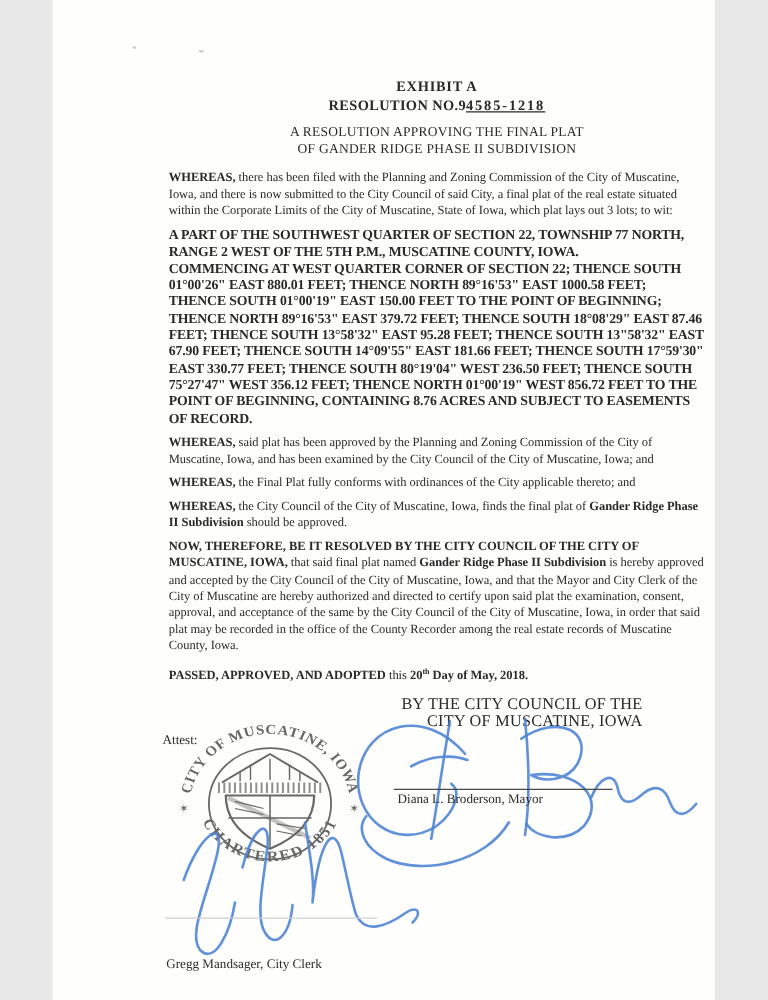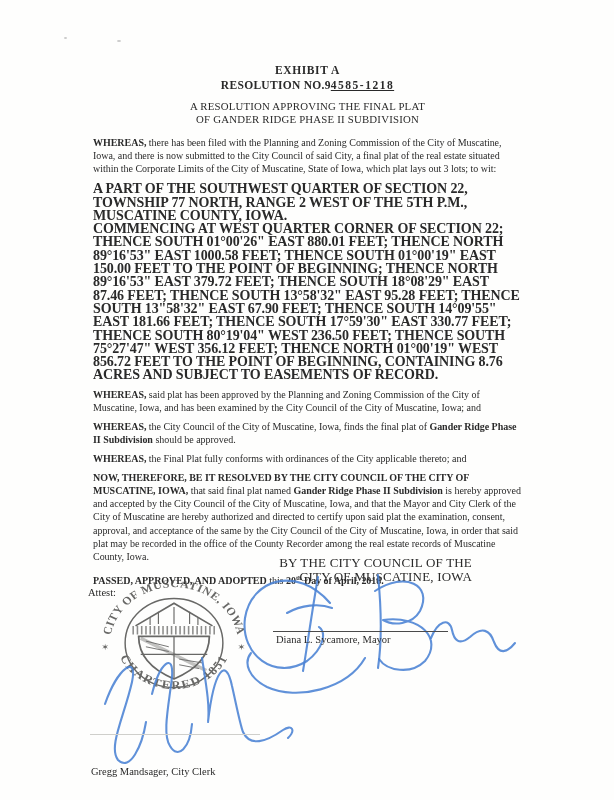--- a/index.html
+++ b/index.html
@@ -1,32 +1,32 @@
 <!DOCTYPE html>
 <html><head>
 <meta charset="utf-8">
 <style>
   html,body{margin:0;padding:0;background:#e8e8e8;}
   .page{
-    position:relative;width:614px;height:800px;margin:0 auto;
+    position:relative;width:530px;height:800px;margin:0 auto;
     background:#fefefd;overflow:hidden;
     font-family:"Liberation Serif", serif;color:#2a2a2a;
   }
   .doc{position:absolute;left:93px;top:64px;width:429px;}
   .center{text-align:center;}
   .exhibit{font-weight:bold;font-size:11.5px;line-height:13px;letter-spacing:.6px;}
   .prepared{font-size:8.4px;line-height:11px;margin-top:1px;}
   .prepared span{text-decoration:underline;}
   .resno{font-weight:bold;font-size:11.5px;line-height:13px;margin-top:2px;letter-spacing:.3px;}
   .resno .resnum{text-decoration:underline;letter-spacing:1.5px;}
   .title{font-weight:normal;font-size:10.8px;line-height:13px;margin-top:8px;letter-spacing:.2px;}
   p.bp{font-size:10px;line-height:13.1px;margin:6px 0 0 0;letter-spacing:-0.03px;}
   p.bp .lead{font-weight:bold;}
   p.bp .bmid{font-weight:bold;}
-  p.legal{font-weight:bold;font-size:14px;line-height:13.3px;margin:7px 0 0 0;letter-spacing:-0.12px;}
+  p.legal{font-weight:bold;font-size:11px;line-height:13.3px;margin:7px 0 0 0;letter-spacing:-0.12px;}
   p.passed{margin-top:8px;}
   p.passed .lead, p.passed .bmid{font-weight:bold;}
   sup.th{vertical-align:super;font-size:6.4px;font-weight:bold;}
   
   .council{position:absolute;left:258px;top:556px;width:214px;text-align:right;
     font-weight:normal;font-size:13px;line-height:13.5px;letter-spacing:.2px;}
   .attest{position:absolute;left:88px;top:587px;font-size:10.5px;}
   .sigline-mayor{position:absolute;left:273px;top:631px;width:175px;border-top:1.2px solid #4a4a4a;}
   .mayor-name{position:absolute;left:276px;top:634px;font-size:10.5px;}
   .sigline-clerk{position:absolute;left:90px;top:734px;width:170px;border-top:1px solid #cfcfcb;}
@@ -51,27 +51,27 @@
       <div>OF GANDER RIDGE PHASE II SUBDIVISION</div>
     </div>
 
     <p class="bp" style="margin-top:10px;"><span class="lead">WHEREAS,</span><span> there has been filed with the Planning and Zoning Commission of the City of Muscatine, Iowa, and there is now submitted to the City Council of said City, a final plat of the real estate situated within the Corporate Limits of the City of Muscatine, State of Iowa, which plat lays out 3 lots; to wit:</span></p>
 
     <p class="legal">A PART OF THE SOUTHWEST QUARTER OF SECTION 22, TOWNSHIP 77 NORTH, RANGE 2 WEST OF THE 5TH P.M., MUSCATINE COUNTY, IOWA.</p>
     <p class="legal" style="margin-top:0;">COMMENCING AT WEST QUARTER CORNER OF SECTION 22; THENCE SOUTH 01°00'26" EAST 880.01 FEET; THENCE NORTH 89°16'53" EAST 1000.58 FEET; THENCE SOUTH 01°00'19" EAST 150.00 FEET TO THE POINT OF BEGINNING; THENCE NORTH 89°16'53" EAST 379.72 FEET; THENCE SOUTH 18°08'29" EAST 87.46 FEET; THENCE SOUTH 13°58'32" EAST 95.28 FEET; THENCE SOUTH  13"58'32" EAST 67.90 FEET; THENCE SOUTH 14°09'55" EAST 181.66 FEET; THENCE SOUTH 17°59'30" EAST 330.77 FEET; THENCE SOUTH 80°19'04" WEST 236.50 FEET; THENCE SOUTH 75°27'47" WEST 356.12 FEET; THENCE NORTH 01°00'19" WEST 856.72 FEET TO THE POINT OF BEGINNING, CONTAINING 8.76 ACRES AND SUBJECT TO EASEMENTS OF RECORD.</p>
 
     <p class="bp"><span class="lead">WHEREAS,</span><span> said plat has been approved by the Planning and Zoning Commission of the City of Muscatine, Iowa, and has been examined by the City Council of the City of Muscatine, Iowa; and</span></p>
 
+    <p class="bp"><span class="lead">WHEREAS,</span><span> the Final Plat fully conforms with ordinances of the City applicable thereto; and</span></p>
+
     <p class="bp"><span class="lead">WHEREAS,</span><span> the City Council of the City of Muscatine, Iowa, finds the final plat of </span><span class="bmid">Gander Ridge Phase II Subdivision</span><span> should be approved.</span></p>
-
-    <p class="bp"><span class="lead">WHEREAS,</span><span> the Final Plat fully conforms with ordinances of the City applicable thereto; and</span></p>
 
     <p class="bp"><span class="lead">NOW, THEREFORE, BE IT RESOLVED BY THE CITY COUNCIL OF THE CITY OF MUSCATINE, IOWA,</span><span> that said final plat named </span><span class="bmid">Gander Ridge Phase II Subdivision</span><span> is hereby approved and accepted by the City Council of the City of Muscatine, Iowa, and that the Mayor and City Clerk of the City of Muscatine are hereby authorized and directed to certify upon said plat the examination, consent, approval, and acceptance of the same by the City Council of the City of Muscatine, Iowa, in order that said plat may be recorded in the office of the County Recorder among the real estate records of Muscatine County, Iowa.</span></p>
 
-    <p class="bp passed"><span class="lead">PASSED, APPROVED, AND ADOPTED</span><span> this </span><span class="bmid">20</span><sup class="th">th</sup><span class="bmid"> Day of April, 2018.</span></p>
+    <p class="bp passed"><span class="lead">PASSED, APPROVED, AND ADOPTED</span><span> this </span><span class="bmid">20</span><sup class="th">th</sup><span class="bmid"> Day of May, 2018.</span></p>
   </div>
 
   <div class="council">
     <div>BY THE CITY COUNCIL OF THE</div>
     <div>CITY OF MUSCATINE, IOWA</div>
   </div>
 
   <svg class="seal-svg" width="156" height="142" viewBox="0 0 150 150" preserveAspectRatio="none" opacity="0.85">
     <defs>
       <path id="sealTop" d="M 13,78 A 62,62 0 0 1 137,78"></path>
@@ -103,21 +103,21 @@
     <path class="ink" d="M 95,40 C 62,2 16,16 10,55 C 5,92 40,118 72,98 C 88,86 92,70 84,64"></path>
     <path class="ink" d="M 130,95 C 112,126 62,138 32,124 C 14,115 8,100 16,90"></path>
     <path class="ink" d="M 83,14 C 77,48 72,85 68,108"></path>
     <path class="ink" d="M 52,50 C 66,42 84,40 97,45"></path>
     <path class="ink" d="M 143,12 C 146,42 147,78 143,105"></path>
     <path class="ink" d="M 140,28 C 170,8 198,22 185,48 C 177,62 158,63 148,57 C 186,52 208,76 190,98 C 176,112 152,108 144,96"></path>
     <path class="ink" d="M 196,75 C 203,58 214,54 217,67 C 219,77 224,83 235,74 C 247,63 255,67 259,79 C 264,92 272,90 280,80"></path>
   </svg>
 
   <div class="sigline-mayor"></div>
-  <div class="mayor-name">Diana L. Sycamore, Mayor</div>
+  <div class="mayor-name">Diana L. Broderson, Mayor</div>
 
   <svg class="clerk-sig" width="230" height="135" viewBox="0 0 230 135">
     <path class="ink" d="M 25,62 C 38,25 58,12 52,40 C 44,75 28,105 38,118 C 50,130 62,104 66,80"></path>
     <path class="ink" d="M 72,52 C 80,20 94,10 92,35 C 89,62 82,92 90,104 C 98,118 110,106 112,82"></path>
     <path class="ink" d="M 122,16 C 126,42 130,64 128,80 C 134,28 146,14 152,44 C 157,66 160,82 163,90 C 170,105 186,100 203,88 C 212,82 216,88 208,96"></path>
   </svg>
 
   <div class="sigline-clerk"></div>
   <div class="clerk-name">Gregg Mandsager, City Clerk</div>
 

